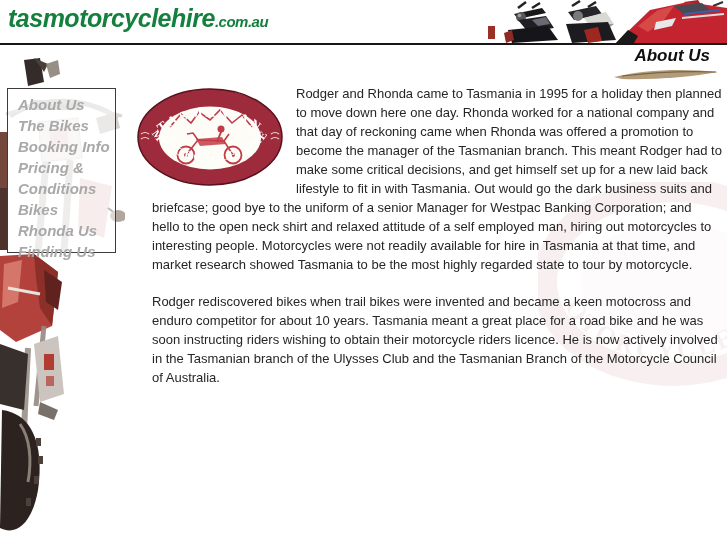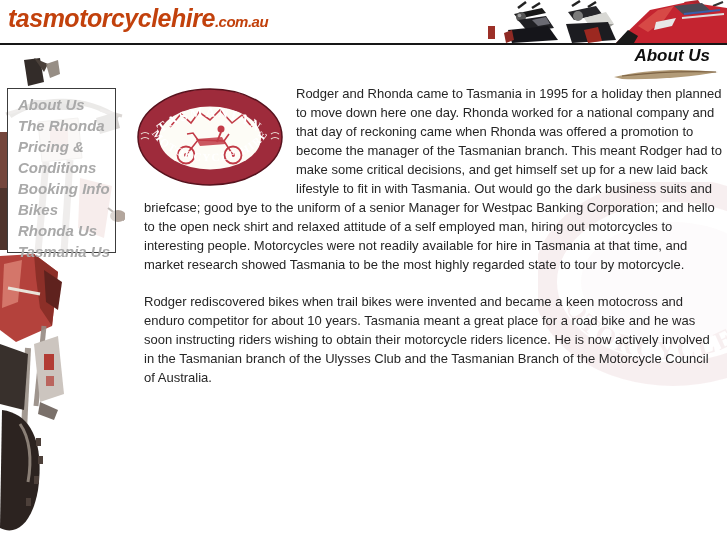--- a/index.html
+++ b/index.html
@@ -5,21 +5,21 @@
   * { margin:0; padding:0; box-sizing:border-box; }
   html,body { background:#fff; }
   .page {
     position:relative; width:727px; height:545px; overflow:hidden;
     background:#fff; font-family:"Liberation Sans", sans-serif;
   }
 
   
   .site-title {
     position:absolute; left:8px; top:4px;
-    font-style:italic; font-weight:bold; color:#c2410c;
+    font-style:italic; font-weight:bold; color:#15803d;
     white-space:nowrap; letter-spacing:-0.5px;
   }
   .site-title .main { font-size:25px; }
   .site-title .suffix { font-size:15px; }
 
   .top-photo { position:absolute; left:488px; top:0; width:239px; height:43px; }
   .top-rule  { position:absolute; left:0; top:43px; width:727px; height:2px; background:#161616; }
 
   .page-heading {
     position:absolute; right:17px; top:46px;
@@ -41,21 +41,21 @@
   }
 
   
   .watermark { position:absolute; left:538px; top:182px; width:240px; height:210px; opacity:0.07; }
 
   
   .content {
     position:absolute; left:136px; top:84px; width:586px; z-index:2;
     font-size:13px; line-height:19px; color:#262626;
   }
-  .content p { margin:0 0 18px 8px; }
+  .content p { margin:0 0 18px 16px; }
   .logo-float { float:left; width:150px; height:100px; margin:3px 10px 8px 0; }
   .logo-float svg { display:block; }
 </style>
 </head>
 <body>
 
 <div class="page">
 
   <div class="site-title">
     <span class="main">tasmotorcyclehire</span><span class="suffix">.com.au</span>
@@ -146,26 +146,26 @@
     <path d="M2,352 C34,356 44,390 38,432 C32,466 16,478 0,470 Z" fill="#2c2320"></path>
     <path d="M20,366 C30,380 32,402 28,424" stroke="#8a7f76" stroke-width="3" fill="none"></path>
     <rect x="36" y="380" width="5" height="8" fill="#4d403a"></rect>
     <rect x="38" y="398" width="5" height="8" fill="#4d403a"></rect>
     <rect x="34" y="418" width="5" height="8" fill="#4d403a"></rect>
     <rect x="26" y="440" width="5" height="8" fill="#4d403a"></rect>
   </svg>
 
   <div class="nav-box">
     <div class="nav-item">About Us</div>
-    <div class="nav-item">The Rhonda</div>
+    <div class="nav-item">The Bikes</div>
+    <div class="nav-item">Booking Info</div>
     <div class="nav-item">Pricing &amp; Conditions</div>
-    <div class="nav-item">Booking Info</div>
     <div class="nav-item">Bikes</div>
     <div class="nav-item">Rhonda Us</div>
-    <div class="nav-item">Tasmania Us</div>
+    <div class="nav-item">Finding Us</div>
   </div>
 
   <svg class="watermark" viewBox="0 0 240 210">
     <ellipse cx="135" cy="100" rx="128" ry="92" fill="none" stroke="#9e2b3b" stroke-width="24"></ellipse>
     <ellipse cx="135" cy="100" rx="92" ry="60" fill="#9e2b3b" opacity="0.25"></ellipse>
     <defs>
       <path id="wmArc" d="M 30,130 A 108,75 0 0 0 235,120" fill="none"></path>
     </defs>
     <text font-family="'Liberation Serif', serif" font-weight="bold" font-size="26" fill="#9e2b3b" letter-spacing="3">
       <textPath href="#wmArc" startOffset="50%" text-anchor="middle">MOTORCYCLE HIRE</textPath>

